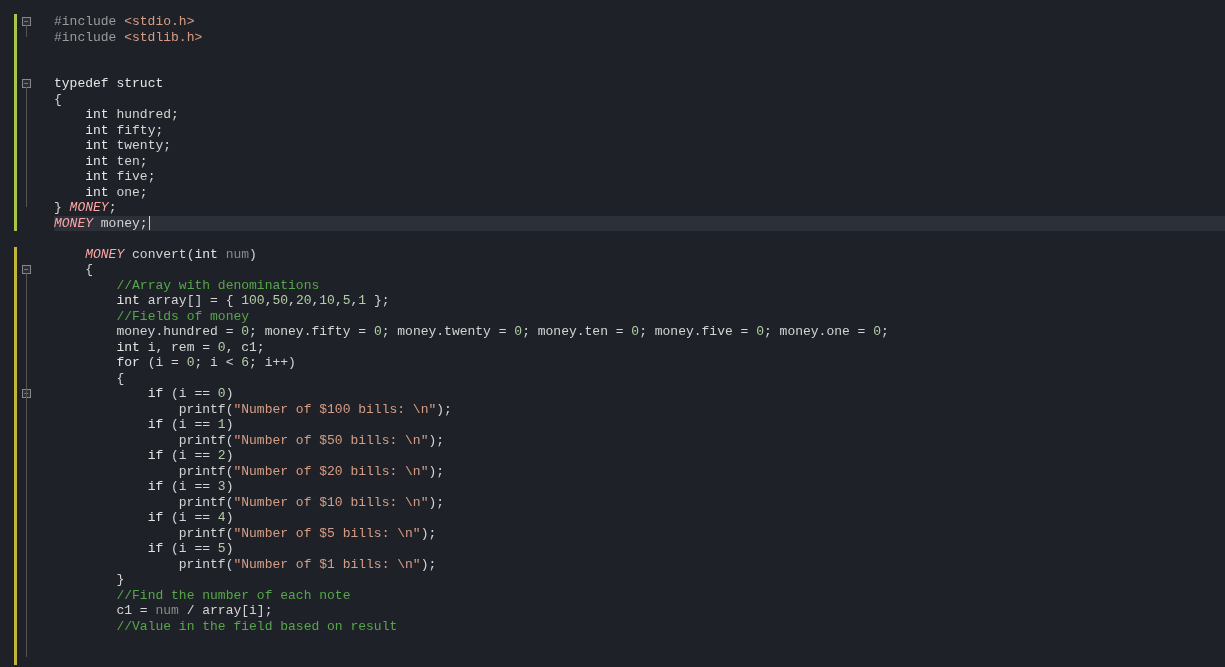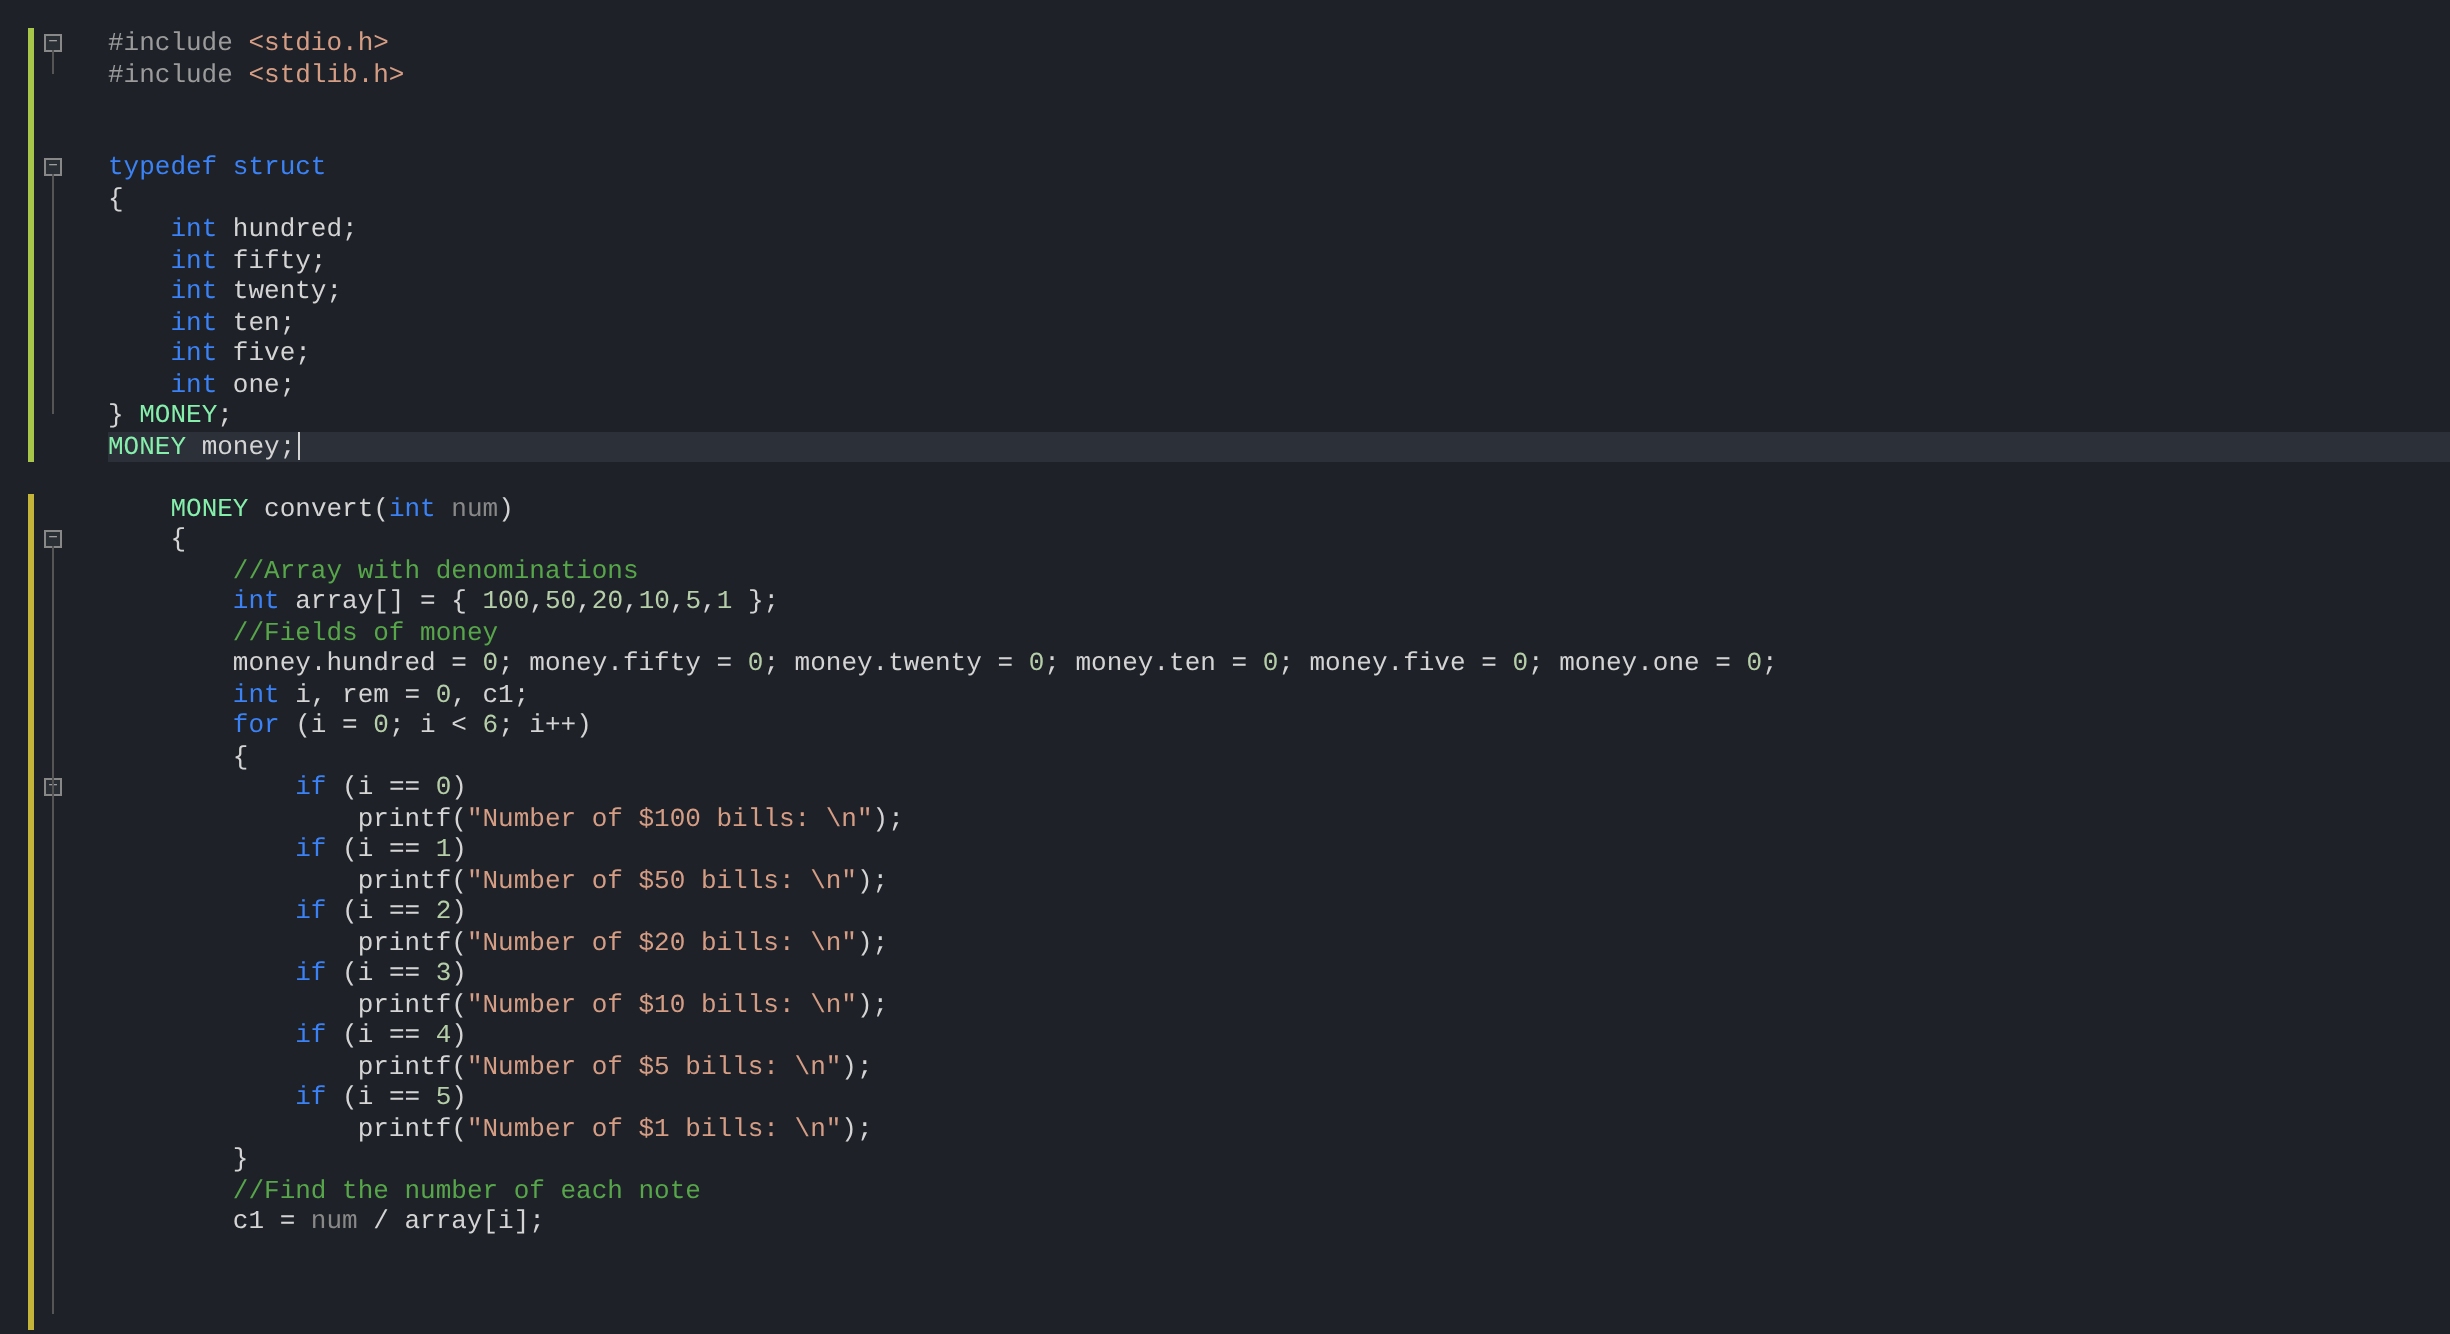--- a/index.html
+++ b/index.html
@@ -69,22 +69,22 @@
   background: #2c3038;
 }
 .caret {
   display: inline-block;
   width: 1px;
   height: 14px;
   background: #d4d4d4;
   vertical-align: middle;
   margin-left: 1px;
 }
-.kw { color: #3b82f6; }
-.type { color: #86efac; }
+.kw { color: #e5e5e5; }
+.type { color: #fca5a5; font-style: italic; }
 .str { color: #d69d85; }
 .num { color: #b5cea8; }
 .com { color: #57a64a; }
 .pre { color: #9b9b9b; }
 .br { color: #d4d4d4; }
 .id { color: #d4d4d4; }
 .param { color: #888; }
 </style>
 </head>
 <body>
@@ -135,14 +135,15 @@
       <div class="line"><span class="id">                printf(</span><span class="str">"Number of $20 bills: \n"</span><span class="id">);</span></div>
       <div class="line"><span class="id">            </span><span class="kw">if</span><span class="id"> (i == </span><span class="num">3</span><span class="id">)</span></div>
       <div class="line"><span class="id">                printf(</span><span class="str">"Number of $10 bills: \n"</span><span class="id">);</span></div>
       <div class="line"><span class="id">            </span><span class="kw">if</span><span class="id"> (i == </span><span class="num">4</span><span class="id">)</span></div>
       <div class="line"><span class="id">                printf(</span><span class="str">"Number of $5 bills: \n"</span><span class="id">);</span></div>
       <div class="line"><span class="id">            </span><span class="kw">if</span><span class="id"> (i == </span><span class="num">5</span><span class="id">)</span></div>
       <div class="line"><span class="id">                printf(</span><span class="str">"Number of $1 bills: \n"</span><span class="id">);</span></div>
       <div class="line"><span class="br">        }</span></div>
       <div class="line"><span class="id">        </span><span class="com">//Find the number of each note</span></div>
       <div class="line"><span class="id">        c1 = </span><span class="param">num</span><span class="id"> / array[i];</span></div>
+      <div class="line"><span class="id">        </span><span class="com">//Value in the field based on result</span></div>
     </div>
 </div>
 
 </body></html>

